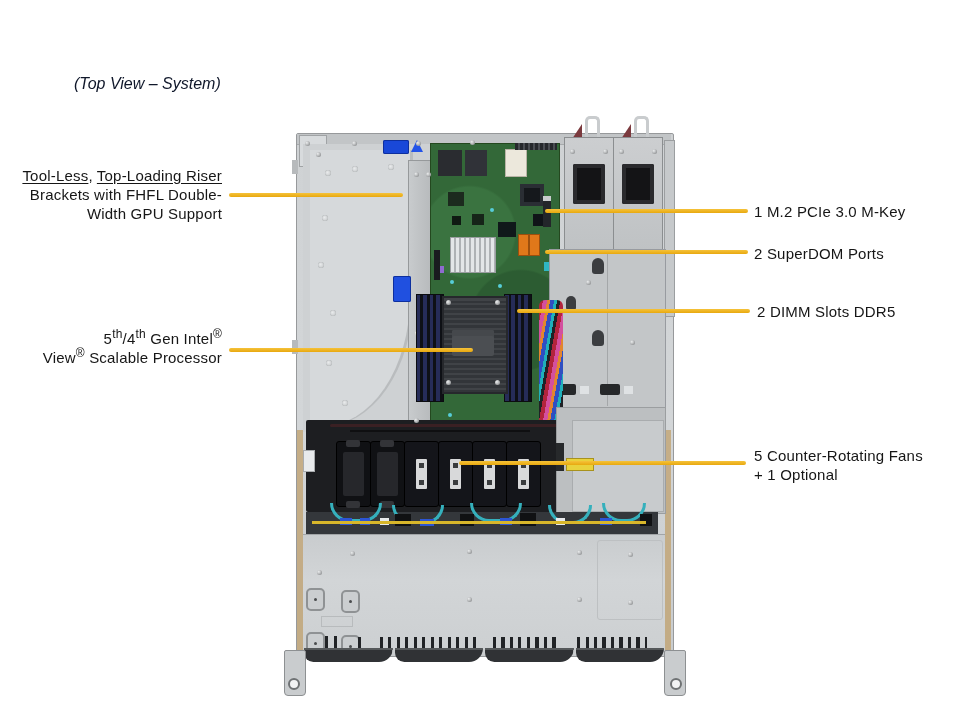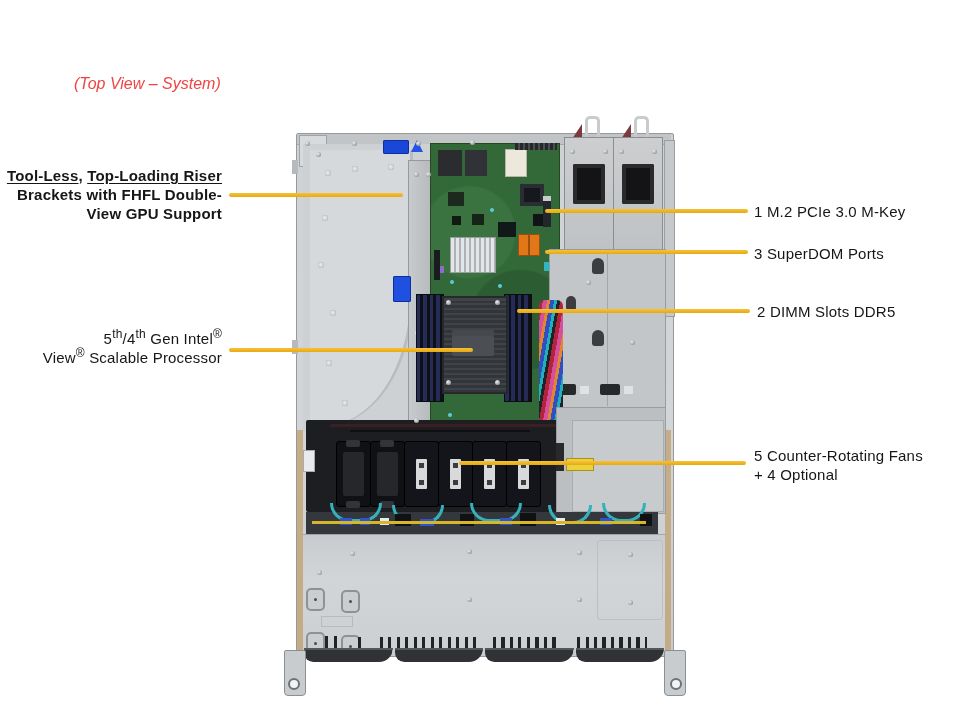--- a/index.html
+++ b/index.html
@@ -3,21 +3,21 @@
 <meta charset="utf-8">
 <style>
   html,body{margin:0;padding:0;background:#ffffff;}
   #canvas{position:relative;width:960px;height:720px;background:#ffffff;overflow:hidden;
           font-family:"Liberation Sans",sans-serif;}
   .p{position:absolute;}
   .lbl{position:absolute;font-size:15px;line-height:19px;color:#161616;letter-spacing:.2px;}
   .lbl-r{text-align:right;}
   .u{text-decoration:underline;text-underline-offset:2px;}
   sup{font-size:12px;line-height:0;}
-  .title{position:absolute;font-size:16px;font-style:italic;color:#ef4444;}
+  .title{position:absolute;font-size:16px;font-style:italic;color:#0f172a;}
   .cline{position:absolute;height:4px;background:linear-gradient(180deg,#f5c23a,#e8a80f);
          border-radius:2px;z-index:40;}
   .screw{position:absolute;width:5px;height:5px;border-radius:50%;
          background:radial-gradient(circle at 35% 35%,#eceeef,#77797b);z-index:8;}
   .dimple{position:absolute;width:6px;height:6px;border-radius:50%;
          background:radial-gradient(circle at 40% 40%,#e9ebec,#c0c3c5);
          box-shadow:inset 0 0 1px #909395;z-index:8;}
   .vents{position:absolute;height:12px;
          background:repeating-linear-gradient(90deg,#212326 0 3px,rgba(0,0,0,0) 3px 8.5px);z-index:9;}
   .cutout{position:absolute;width:15px;height:19px;border:2px solid #8f9294;border-radius:5px;
@@ -41,37 +41,37 @@
   .scallops{position:absolute;left:303px;top:648px;width:362px;height:14px;display:flex;z-index:9;overflow:hidden;}
   .scallops div{flex:1;height:12px;background:#303235;border-radius:0 0 18px 12px;margin:0 1px;border-top:2px solid #55585a;}
 </style>
 </head>
 <body>
 
 <div id="canvas">
 
   <div class="title" style="left:74px;top:75px;">(Top View – System)</div>
 
-  <div class="lbl lbl-r" style="left:6px;top:166px;width:216px;font-weight:bold;">
+  <div class="lbl lbl-r" style="left:6px;top:166px;width:216px;">
     <div><span class="u">Tool-Less</span><span>, </span><span class="u">Top-Loading Riser</span></div>
     <div>Brackets with FHFL Double-</div>
-    <div>View GPU Support</div>
+    <div>Width GPU Support</div>
   </div>
 
   <div class="lbl lbl-r" style="left:6px;top:329px;width:216px;">
     <div><span>5</span><sup>th</sup><span>/4</span><sup>th</sup><span> Gen Intel</span><sup>®</sup></div>
     <div><span>View</span><sup>®</sup><span> Scalable Processor</span></div>
   </div>
 
   <div class="lbl" style="left:754px;top:202px;">1 M.2 PCIe 3.0 M-Key</div>
-  <div class="lbl" style="left:754px;top:244px;">3 SuperDOM Ports</div>
+  <div class="lbl" style="left:754px;top:244px;">2 SuperDOM Ports</div>
   <div class="lbl" style="left:757px;top:302px;">2 DIMM Slots DDR5</div>
   <div class="lbl" style="left:754px;top:446px;">
     <div>5 Counter-Rotating Fans</div>
-    <div>+ 4 Optional</div>
+    <div>+ 1 Optional</div>
   </div>
 
   <div class="cline" style="left:229px;top:193px;width:174px;"></div>
   <div class="cline" style="left:229px;top:348px;width:244px;"></div>
   <div class="cline" style="left:545px;top:209px;width:203px;"></div>
   <div class="cline" style="left:545px;top:250px;width:203px;"></div>
   <div class="cline" style="left:517px;top:309px;width:233px;"></div>
   <div class="cline" style="left:459px;top:461px;width:287px;"></div>
 
   <div class="p" style="left:296px;top:133px;width:376px;height:522px;border:1px solid #97999b;border-radius:2px;background:linear-gradient(180deg,#cfd2d4,#d3d6d8 55%,#c9ccce);"></div>

